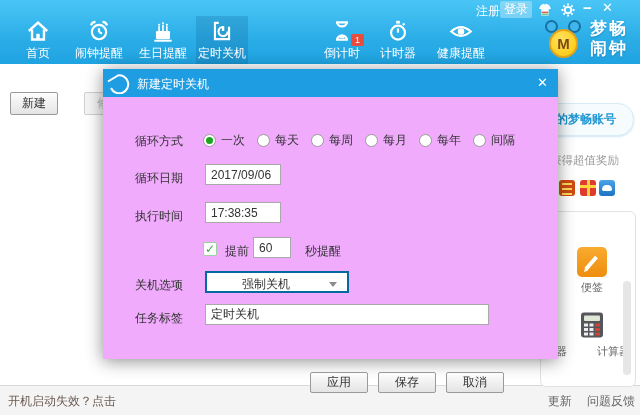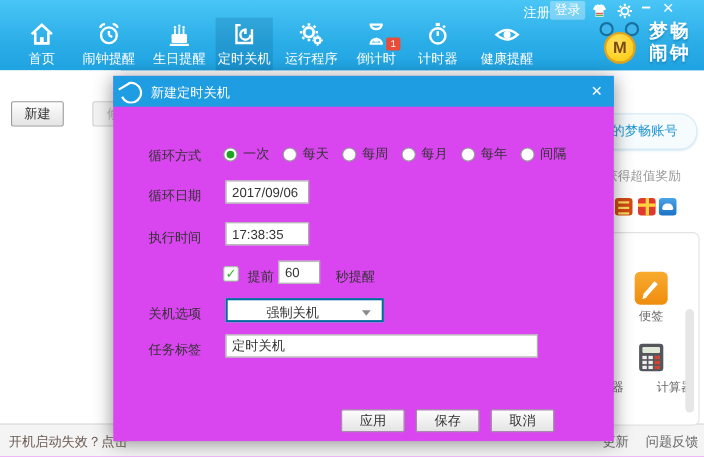--- a/index.html
+++ b/index.html
@@ -64,21 +64,21 @@
     background:#f4f4f4; border-top:1px solid #d9d9d9; }
   .status-text { position:absolute; left:8px; top:7px; color:#6b5a50; font-size:12px; cursor:pointer; white-space:nowrap; }
   .foot-links { position:absolute; right:5px; top:7px; color:#666; font-size:12px; white-space:nowrap; }
   .foot-links span { margin-left:12px; cursor:pointer; }
 
   
   .right-panel { position:absolute; left:500px; top:64px; width:140px; height:321px; }
   .account-btn { position:absolute; left:38px; top:39px; width:96px; height:33px;
     background:#f6fbfe; border:1px solid #d8ecf7; border-radius:16px;
     box-shadow:0 1px 2px rgba(120,180,220,.35);
-    color:#2196d3; font-weight:normal; font-size:12px; text-align:center; line-height:31px;
+    color:#2196d3; font-weight:bold; font-size:12px; text-align:center; line-height:31px;
     cursor:pointer; white-space:nowrap; overflow:hidden; }
   .reward-text { position:absolute; left:50px; top:89px; color:#9a9a9a; font-size:11.5px; white-space:nowrap; }
   .mini-icon { position:absolute; top:116px; width:16px; height:16px; border-radius:3px; cursor:pointer; }
   .mini-sign { left:59px; background:#cf4a12; }
   .mini-sign i { display:block; height:2px; background:#ffd95e; margin:3px 3px 0 3px; }
   .mini-gift { left:80px; background:#e03a2f; }
   .mini-gift .v { position:absolute; left:7px; top:0; width:3px; height:16px; background:#ffd23e; }
   .mini-gift .h { position:absolute; left:0; top:5px; width:16px; height:3px; background:#ffd23e; }
   .mini-promo { left:99px; background:linear-gradient(#4aa4e8,#1c72c4); }
   .mini-promo .c { position:absolute; left:3px; top:5px; width:10px; height:6px;
@@ -89,22 +89,22 @@
   .note-icon { left:77px; top:183px; background:linear-gradient(#f8ab2f,#ef8d0e); }
   .tool-label { position:absolute; color:#666; font-size:11px; cursor:pointer; white-space:nowrap; }
   .note-label { left:81px; top:216px; }
   .calc-icon { left:77px; top:246px; }
   .calc-label { left:76px; top:280px;margin-left:21px; }
   .partial-label { left:56px; top:280px; }
   .scrollbar { position:absolute; left:123px; top:217px; width:8px; height:94px;
     background:#e6e6e6; border-radius:4px; cursor:pointer; }
 
   
-  .dialog { position:absolute; left:103px; top:69px; width:455px; height:332px;
-    background:#d946ef; box-shadow:0 2px 16px rgba(0,0,0,.45); z-index:10; }
+  .dialog { position:absolute; left:103px; top:69px; width:455px; height:290px;
+    background:#f0abfc; box-shadow:0 2px 16px rgba(0,0,0,.45); z-index:10; }
   .dlg-titlebar { position:absolute; left:0; top:0; width:455px; height:28px; background:#1f9de2; }
   .dlg-icon { position:absolute; left:4px; top:3px; }
   .dlg-title { position:absolute; left:34px; top:7px; color:#fff; font-size:12px; }
   .dlg-close { position:absolute; right:10px; top:6px; color:#fff; font-size:13px;
     font-weight:bold; cursor:pointer; line-height:16px; }
   .f-label { position:absolute; left:32px; color:#333; font-size:12px; }
   .radio-row { position:absolute; left:100px; top:63px; display:flex; gap:12px; align-items:center; }
   .radio { display:flex; align-items:center; gap:5px; cursor:pointer; }
   .rdot { width:13px; height:13px; border-radius:50%; border:1px solid #9a9a9a; background:#fff;
     position:relative; }
@@ -205,37 +205,20 @@
           <g stroke="#fff" stroke-width="2" fill="none">
             <path d="M9 4.5 H5.5 V19.5 H18.5 V8"></path>
             <circle cx="13" cy="12.5" r="4.2" stroke-dasharray="20 6"></circle>
             <path d="M13 7.6 V12" stroke-width="2.2"></path>
           </g>
         </svg>
     </span>
     <span class="tlabel">定时关机</span>
   </div>
 
-  <div class="tab" style="left:252px;width:62px;">
-    <span class="ticon">
-      <svg width="26" height="26" viewBox="0 0 24 24">
-          <g stroke="#fff" fill="none">
-            <circle cx="10" cy="10.5" r="4" stroke-width="2.4"></circle>
-            <g stroke-width="2.2">
-              <path d="M10 4.9 V2.9 M10 16.1 V18.1 M4.4 10.5 H2.4 M15.6 10.5 H17.6 M6 6.5 L4.6 5.1 M14 14.5 L15.4 15.9 M14 6.5 L15.4 5.1 M6 14.5 L4.6 15.9"></path>
-            </g>
-            <circle cx="17.3" cy="17.3" r="2.4" stroke-width="2"></circle>
-            <g stroke-width="1.6">
-              <path d="M17.3 14 V12.9 M17.3 20.6 V21.7 M14 17.3 H12.9 M20.6 17.3 H21.7"></path>
-            </g>
-          </g>
-        </svg>
-    </span>
-    <span class="tlabel">运行程序</span>
-  </div>
 
   <div class="tab" style="left:318px;width:48px;">
     <span class="ticon">
       <svg width="26" height="26" viewBox="0 0 24 24">
           <g stroke="#fff" stroke-width="2" fill="none">
             <path d="M6.5 4 H17.5 M6.5 20 H17.5"></path>
             <path d="M7.5 4 C7.5 9 16.5 9 16.5 4 M7.5 20 C7.5 15 16.5 15 16.5 20"></path>
           </g>
           <path d="M9.5 18.5 H14.5 L12 14.5 Z" fill="#fff"></path>
         </svg>

